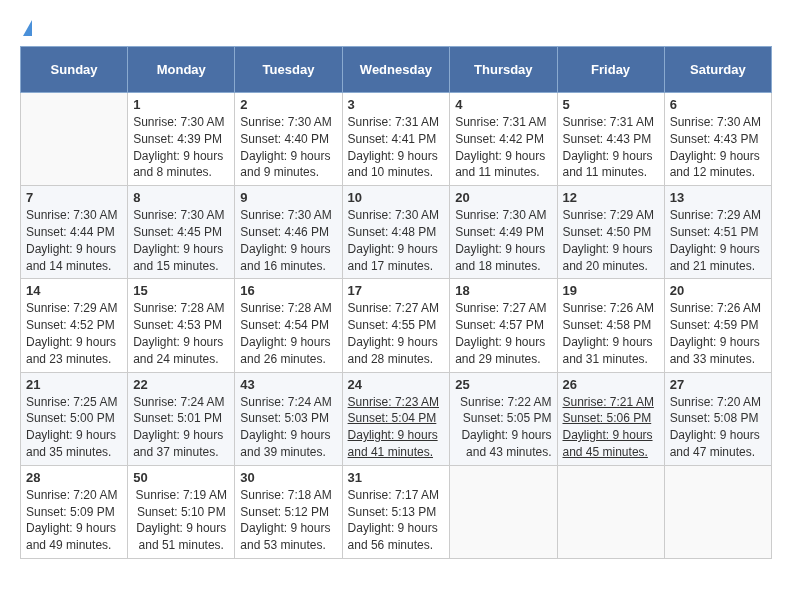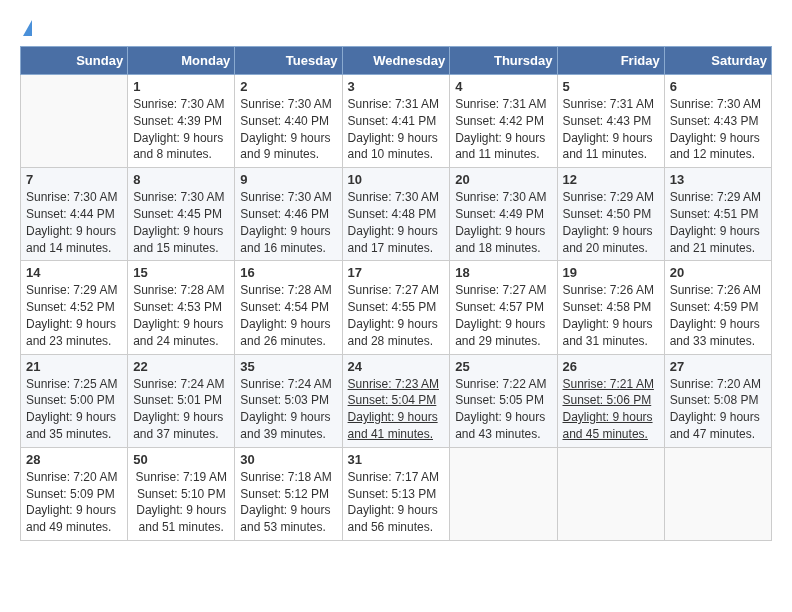--- a/index.html
+++ b/index.html
@@ -47,24 +47,24 @@
       font-size: 16px;
       color: #555;
     }
     .calendar {
       width: 100%;
       border-collapse: collapse;
     }
     .calendar th {
       background-color: #4a6fa5;
       color: #fff;
-      padding: 6px 4px;
+      padding: 15px 4px;
       font-size: 13px;
       font-weight: bold;
-      text-align: right;
+      text-align: center;
       border: 1px solid #8aaad0;
     }
     .calendar td {
       border: 1px solid #ccc;
       vertical-align: top;
       padding: 4px 5px;
       width: 108px;
       min-height: 80px;
       background: #fff;
     }
@@ -275,36 +275,36 @@
 and 35 minutes.</div>
         </td>
         <td>
           <span class="day-number">22</span>
           <div class="day-info" style="white-space: pre-line;">Sunrise: 7:24 AM
 Sunset: 5:01 PM
 Daylight: 9 hours
 and 37 minutes.</div>
         </td>
         <td>
-          <span class="day-number">35</span>
+          <span class="day-number">43</span>
           <div class="day-info" style="white-space: pre-line;">Sunrise: 7:24 AM
 Sunset: 5:03 PM
 Daylight: 9 hours
 and 39 minutes.</div>
         </td>
         <td>
           <span class="day-number">24</span>
           <div class="day-info" style="white-space: pre-line; text-decoration: underline;">Sunrise: 7:23 AM
 Sunset: 5:04 PM
 Daylight: 9 hours
 and 41 minutes.</div>
         </td>
         <td>
           <span class="day-number">25</span>
-          <div class="day-info" style="white-space: pre-line;">Sunrise: 7:22 AM
+          <div class="day-info" style="white-space: pre-line; text-align: right;">Sunrise: 7:22 AM
 Sunset: 5:05 PM
 Daylight: 9 hours
 and 43 minutes.</div>
         </td>
         <td>
           <span class="day-number">26</span>
           <div class="day-info" style="white-space: pre-line; text-decoration: underline;">Sunrise: 7:21 AM
 Sunset: 5:06 PM
 Daylight: 9 hours
 and 45 minutes.</div>

